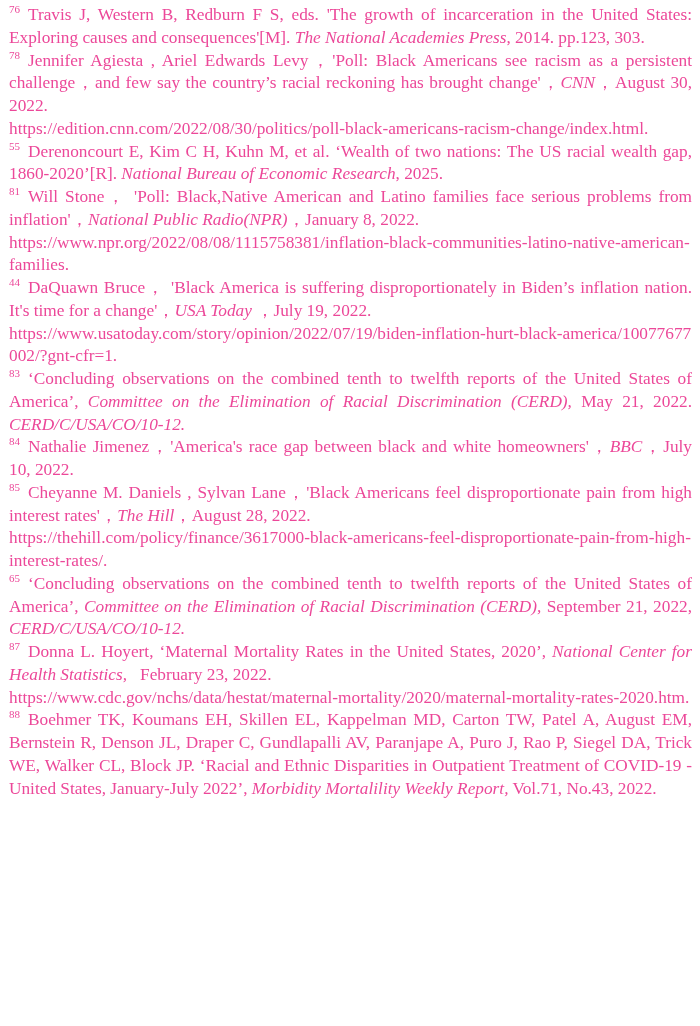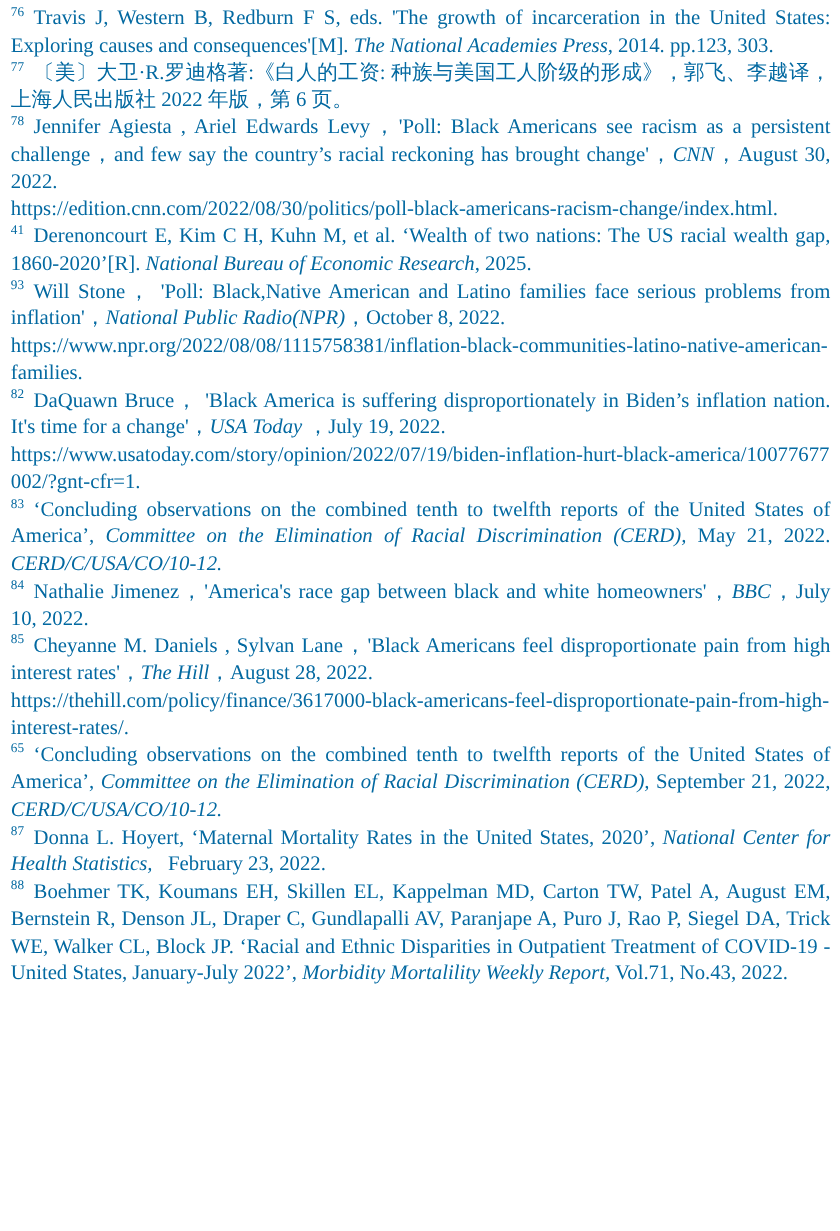--- a/index.html
+++ b/index.html
@@ -19,46 +19,45 @@
     width: 700px;
     height: 1026px;
     padding: 4px 8px 0 9px;
   }
   p.footnote {
     margin: 0;
     padding: 0;
     font-size: 17.3px;
     line-height: 22.75px;
     text-align: justify;
-    color: #0369a1;
+    color: #ec4899;
   }
   sup.fn-num {
     font-size: 11px;
     line-height: 0;
     vertical-align: super;
     margin-right: 8px;
   }
   .it {
     font-style: italic;
   }
   .url {
     word-break: break-all;
   }
 </style>
 </head>
 <body>
 
 <div class="page">
   <div id="footnote-list">
       <p class="footnote"><sup class="fn-num">76</sup><span>Travis J, Western B, Redburn F S, eds. 'The growth of incarceration in the United States: Exploring causes and consequences'[M]. </span><span class="it">The National Academies Press</span><span>, 2014. pp.123, 303.</span></p>
-      <p class="footnote"><sup class="fn-num">77</sup><span>〔美〕大卫·R.罗迪格著:《白人的工资: 种族与美国工人阶级的形成》，郭飞、李越译，上海人民出版社 2022 年版，第 6 页。</span></p>
       <p class="footnote"><sup class="fn-num">78</sup><span>Jennifer Agiesta , Ariel Edwards Levy，'Poll: Black Americans see racism as a persistent challenge，and few say the country’s racial reckoning has brought change'，</span><span class="it">CNN</span><span>，August 30, 2022.</span><br><span class="url">https://edition.cnn.com/2022/08/30/politics/poll-black-americans-racism-change/index.html.</span></p>
-      <p class="footnote"><sup class="fn-num">41</sup><span>Derenoncourt E, Kim C H, Kuhn M, et al. ‘Wealth of two nations: The US racial wealth gap, 1860-2020’[R]. </span><span class="it">National Bureau of Economic Research</span><span>, 2025.</span></p>
-      <p class="footnote"><sup class="fn-num">93</sup><span>Will Stone， 'Poll: Black,Native American and Latino families face serious problems from inflation'，</span><span class="it">National Public Radio(NPR)</span><span>，October 8, 2022.</span><br><span class="url">https://www.npr.org/2022/08/08/1115758381/inflation-black-communities-latino-native-american-families.</span></p>
-      <p class="footnote"><sup class="fn-num">82</sup><span>DaQuawn Bruce， 'Black America is suffering disproportionately in Biden’s inflation nation. It's time for a change'，</span><span class="it">USA Today</span><span> ，July 19, 2022.</span><br><span class="url">https://www.usatoday.com/story/opinion/2022/07/19/biden-inflation-hurt-black-america/10077677002/?gnt-cfr=1.</span></p>
+      <p class="footnote"><sup class="fn-num">55</sup><span>Derenoncourt E, Kim C H, Kuhn M, et al. ‘Wealth of two nations: The US racial wealth gap, 1860-2020’[R]. </span><span class="it">National Bureau of Economic Research</span><span>, 2025.</span></p>
+      <p class="footnote"><sup class="fn-num">81</sup><span>Will Stone， 'Poll: Black,Native American and Latino families face serious problems from inflation'，</span><span class="it">National Public Radio(NPR)</span><span>，January 8, 2022.</span><br><span class="url">https://www.npr.org/2022/08/08/1115758381/inflation-black-communities-latino-native-american-families.</span></p>
+      <p class="footnote"><sup class="fn-num">44</sup><span>DaQuawn Bruce， 'Black America is suffering disproportionately in Biden’s inflation nation. It's time for a change'，</span><span class="it">USA Today</span><span> ，July 19, 2022.</span><br><span class="url">https://www.usatoday.com/story/opinion/2022/07/19/biden-inflation-hurt-black-america/10077677002/?gnt-cfr=1.</span></p>
       <p class="footnote"><sup class="fn-num">83</sup><span>‘Concluding observations on the combined tenth to twelfth reports of the United States of America’, </span><span class="it">Committee on the Elimination of Racial Discrimination (CERD),</span><span> May 21, 2022. </span><span class="it">CERD/C/USA/CO/10-12.</span></p>
       <p class="footnote"><sup class="fn-num">84</sup><span>Nathalie Jimenez，'America's race gap between black and white homeowners'，</span><span class="it">BBC</span><span>，July 10, 2022.</span><br></p>
       <p class="footnote"><sup class="fn-num">85</sup><span>Cheyanne M. Daniels , Sylvan Lane，'Black Americans feel disproportionate pain from high interest rates'，</span><span class="it">The Hill</span><span>，August 28, 2022.</span><br><span class="url">https://thehill.com/policy/finance/3617000-black-americans-feel-disproportionate-pain-from-high-interest-rates/.</span></p>
       <p class="footnote"><sup class="fn-num">65</sup><span>‘Concluding observations on the combined tenth to twelfth reports of the United States of America’, </span><span class="it">Committee on the Elimination of Racial Discrimination (CERD),</span><span> September 21, 2022, </span><span class="it">CERD/C/USA/CO/10-12.</span></p>
-      <p class="footnote"><sup class="fn-num">87</sup><span>Donna L. Hoyert, ‘Maternal Mortality Rates in the United States, 2020’, </span><span class="it">National Center for Health Statistics,</span><span> &nbsp; February 23, 2022.</span><br></p>
+      <p class="footnote"><sup class="fn-num">87</sup><span>Donna L. Hoyert, ‘Maternal Mortality Rates in the United States, 2020’, </span><span class="it">National Center for Health Statistics,</span><span> &nbsp; February 23, 2022.</span><br><span class="url">https://www.cdc.gov/nchs/data/hestat/maternal-mortality/2020/maternal-mortality-rates-2020.htm.</span></p>
       <p class="footnote"><sup class="fn-num">88</sup><span>Boehmer TK, Koumans EH, Skillen EL, Kappelman MD, Carton TW, Patel A, August EM, Bernstein R, Denson JL, Draper C, Gundlapalli AV, Paranjape A, Puro J, Rao P, Siegel DA, Trick WE, Walker CL, Block JP. ‘Racial and Ethnic Disparities in Outpatient Treatment of COVID-19 - United States, January-July 2022’, </span><span class="it">Morbidity Mortalility Weekly Report,</span><span> Vol.71, No.43, 2022.</span></p>
     </div>
 </div>
 
 </body></html>

